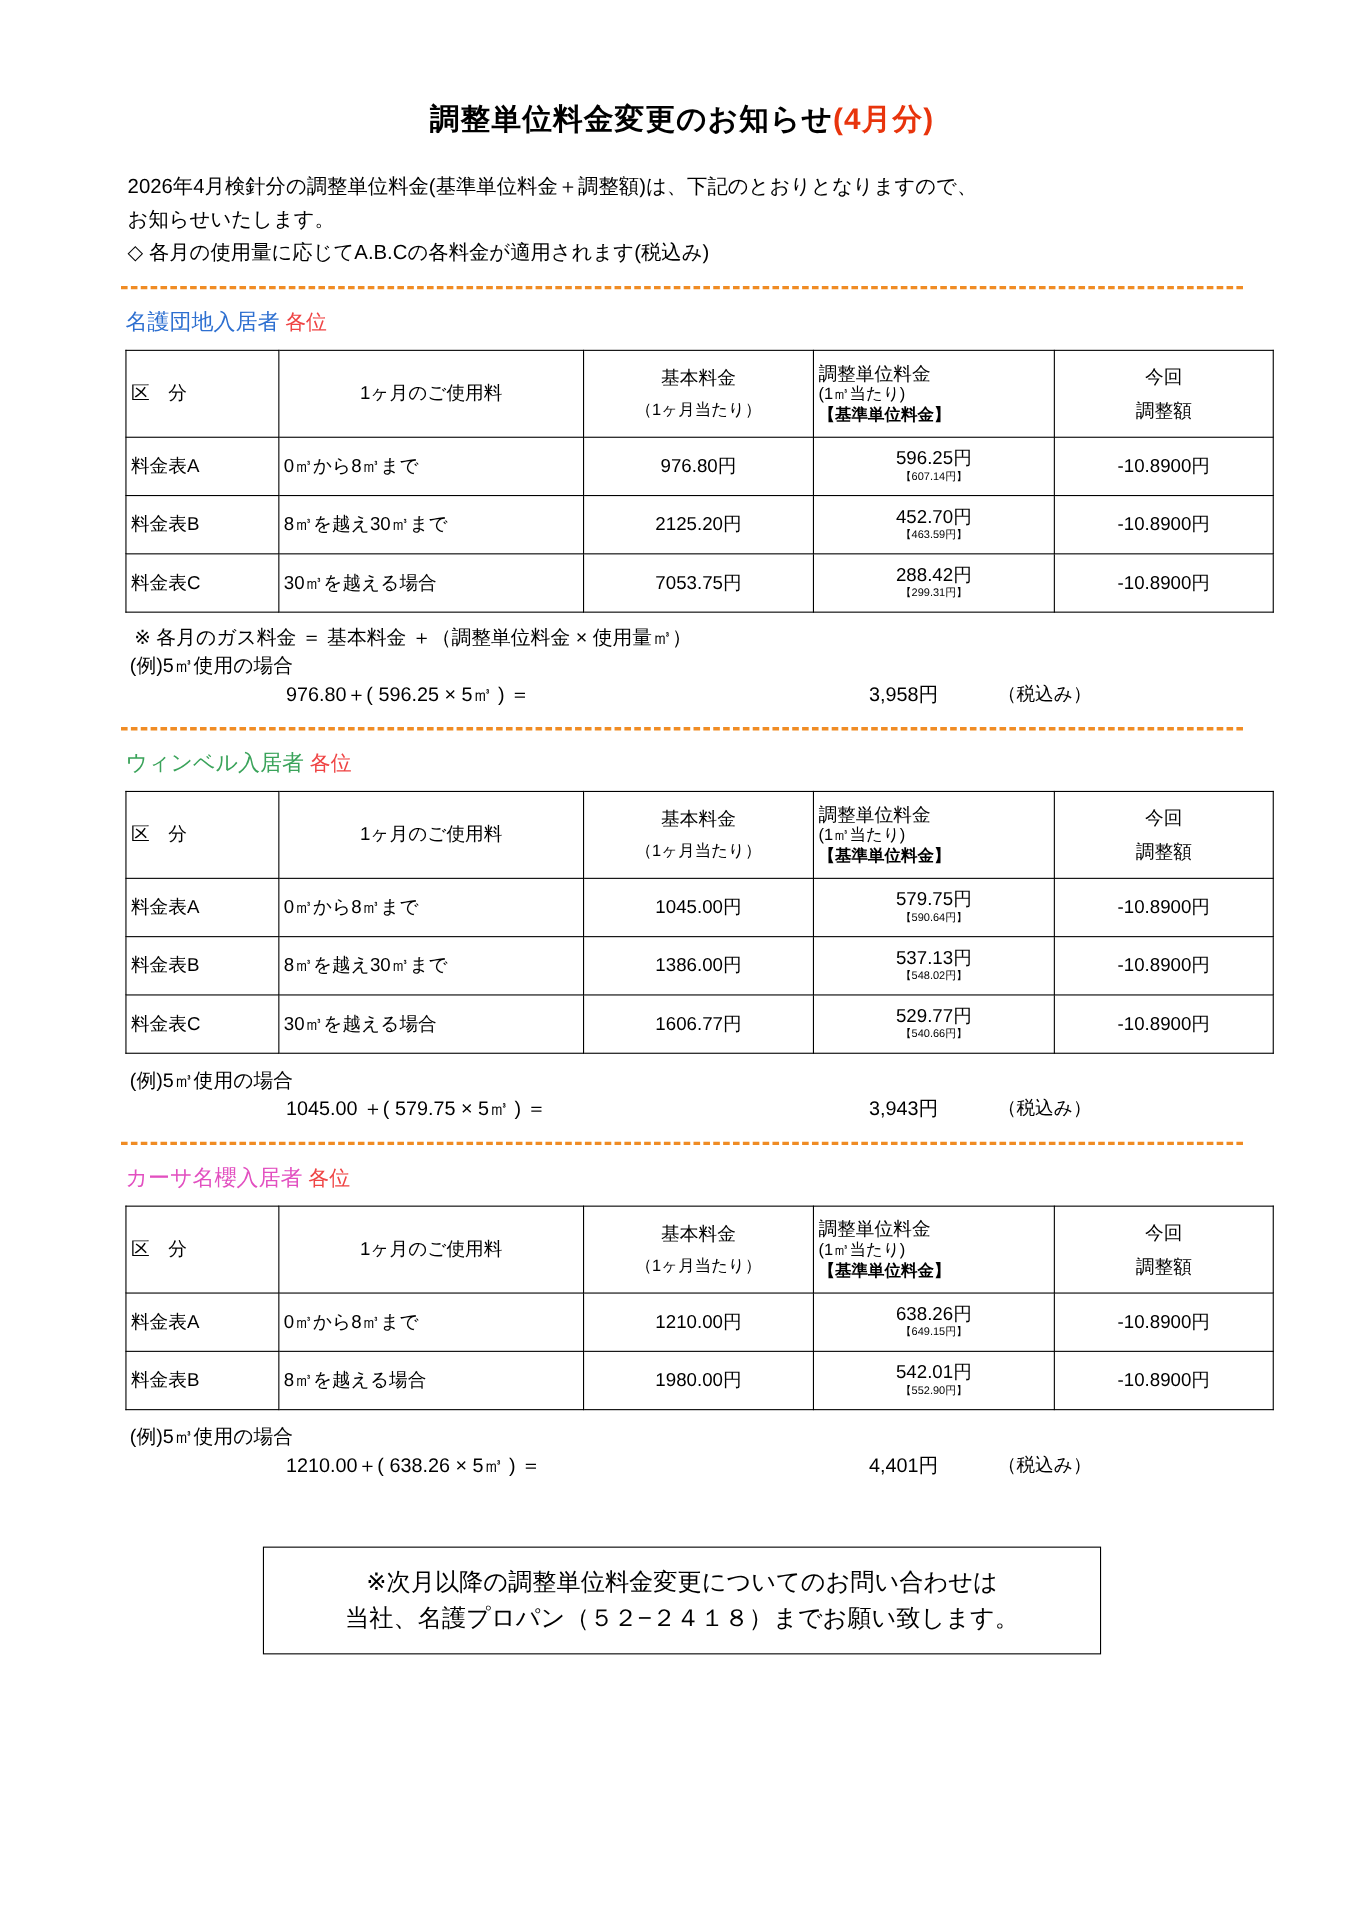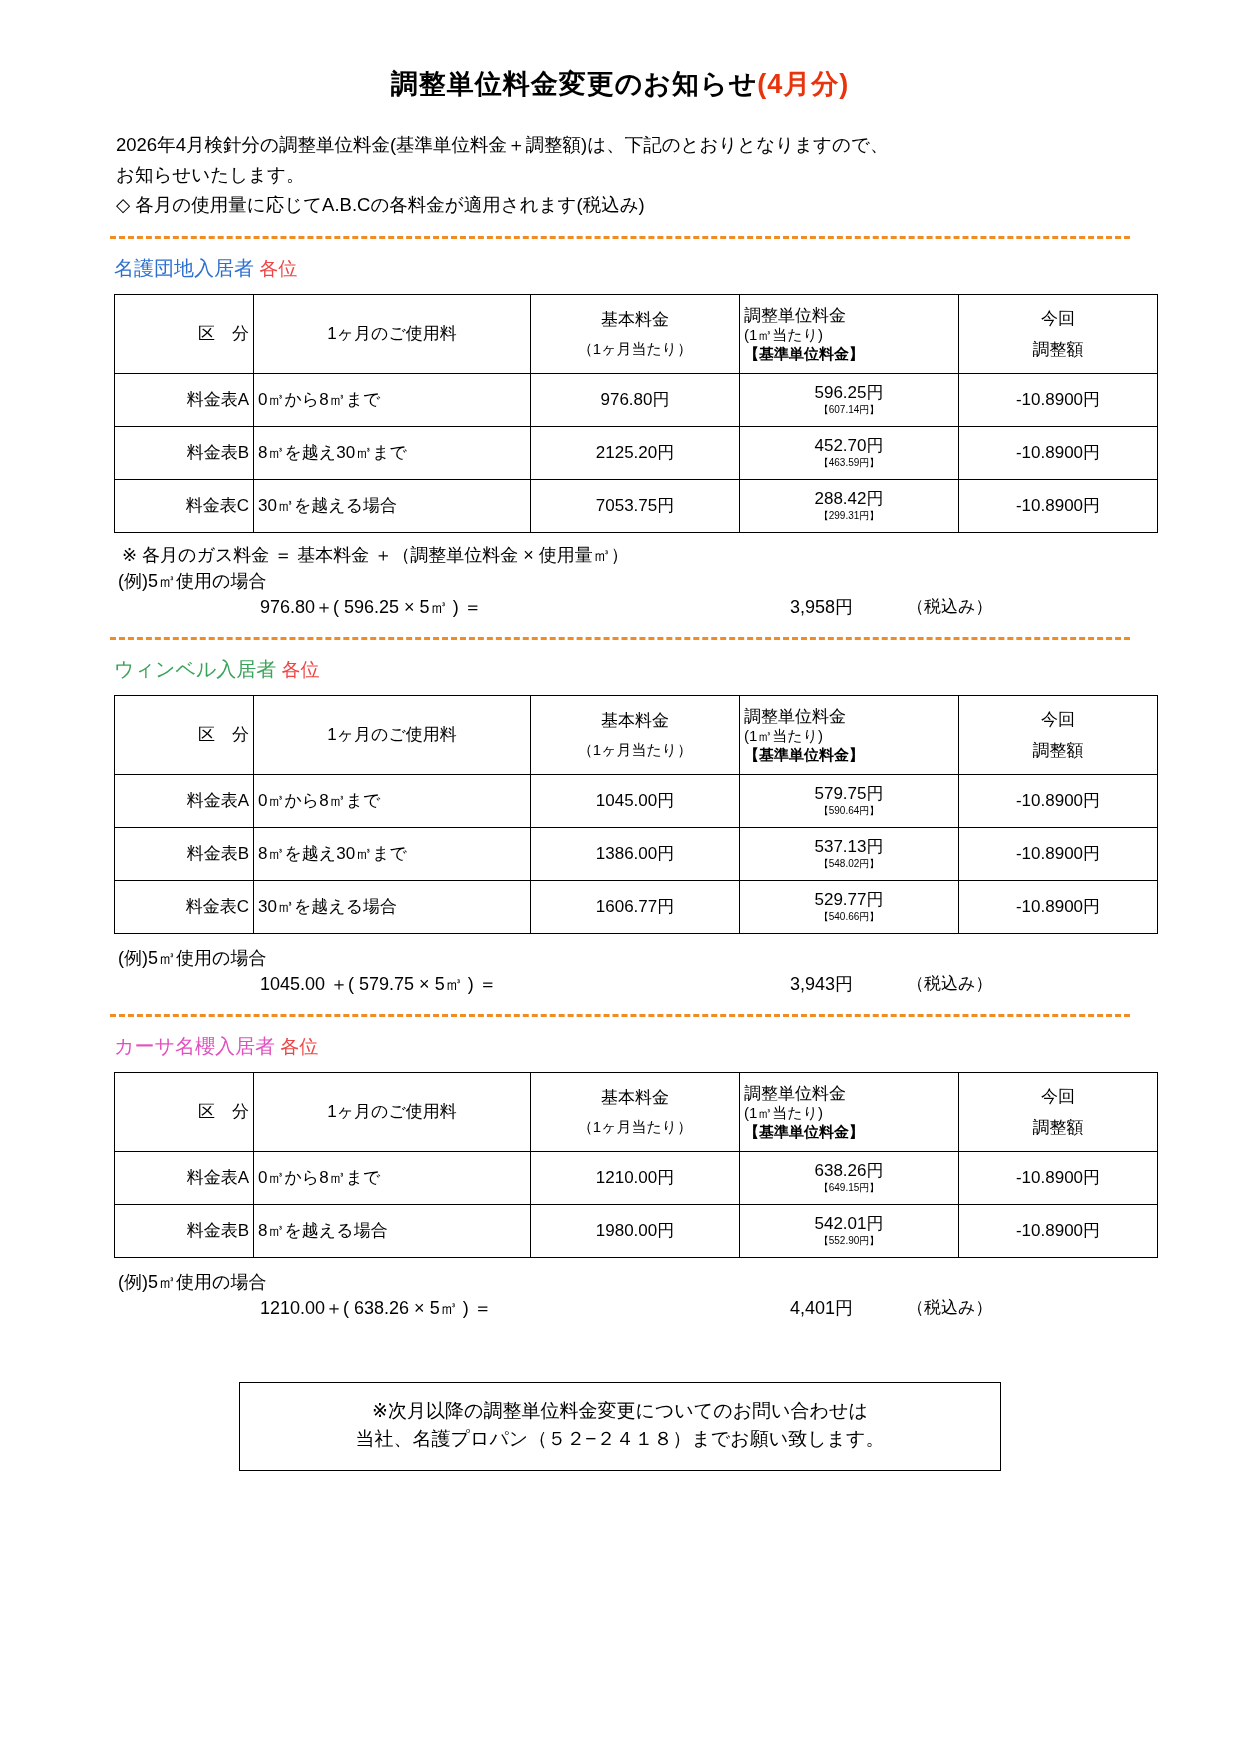--- a/index.html
+++ b/index.html
@@ -13,21 +13,21 @@
     position: relative;
     font-family: "Liberation Sans", "DejaVu Sans", sans-serif;
     color: #000000;
     font-size: 17px;
   }
   .page {
     position: relative;
     width: 1240px;
     height: 1754px;
     box-sizing: border-box;
-    padding: 48px 110px 0 110px;
+    padding: 72px 110px 0 110px;
   }
 
   
   .title {
     text-align: center;
     font-size: 27px;
     font-weight: bold;
     letter-spacing: 1px;
     margin: 18px 0 28px 0;
   }
@@ -70,21 +70,21 @@
     margin: 0 0 0 4px;
     table-layout: fixed;
   }
   table.rate td, table.rate th {
     border: 1.6px solid #000;
     font-weight: normal;
     font-size: 17px;
     vertical-align: middle;
     padding: 2px 4px;
   }
-  .c-kubun { width: 130px; text-align: right; }
+  .c-kubun { width: 130px; text-align: left; }
   .c-use   { width: 268px; text-align: left; padding-left: 8px; }
   .c-base  { width: 200px; text-align: center; }
   .c-unit  { width: 210px; text-align: left; }
   .c-adj   { width: 190px; text-align: center; }
 
   thead td { text-align: center; }
   .hd-cell { line-height: 1.25; padding: 6px 2px; }
   .hd-small { font-size: 15px; }
   .hd-bold-small { font-size: 15px; font-weight: bold; }
   .hd-two-line { height: 74px; }
@@ -115,21 +115,21 @@
   .example-line .result { position: absolute; left: 680px; }
   .example-line .tax { position: absolute; left: 797px; font-size: 17px; }
 
   
   .footer-box {
     margin: 60px auto 0 auto;
     width: 740px;
     border: 1.6px solid #000;
     padding: 14px 10px 16px 10px;
     text-align: center;
-    font-size: 19px;
+    font-size: 22px;
     line-height: 1.5;
   }
 </style>
 </head>
 <body>
 
 <div class="page">
 
   <div class="title">
     <span>調整単位料金変更のお知らせ</span><span class="red">(4月分)</span>

